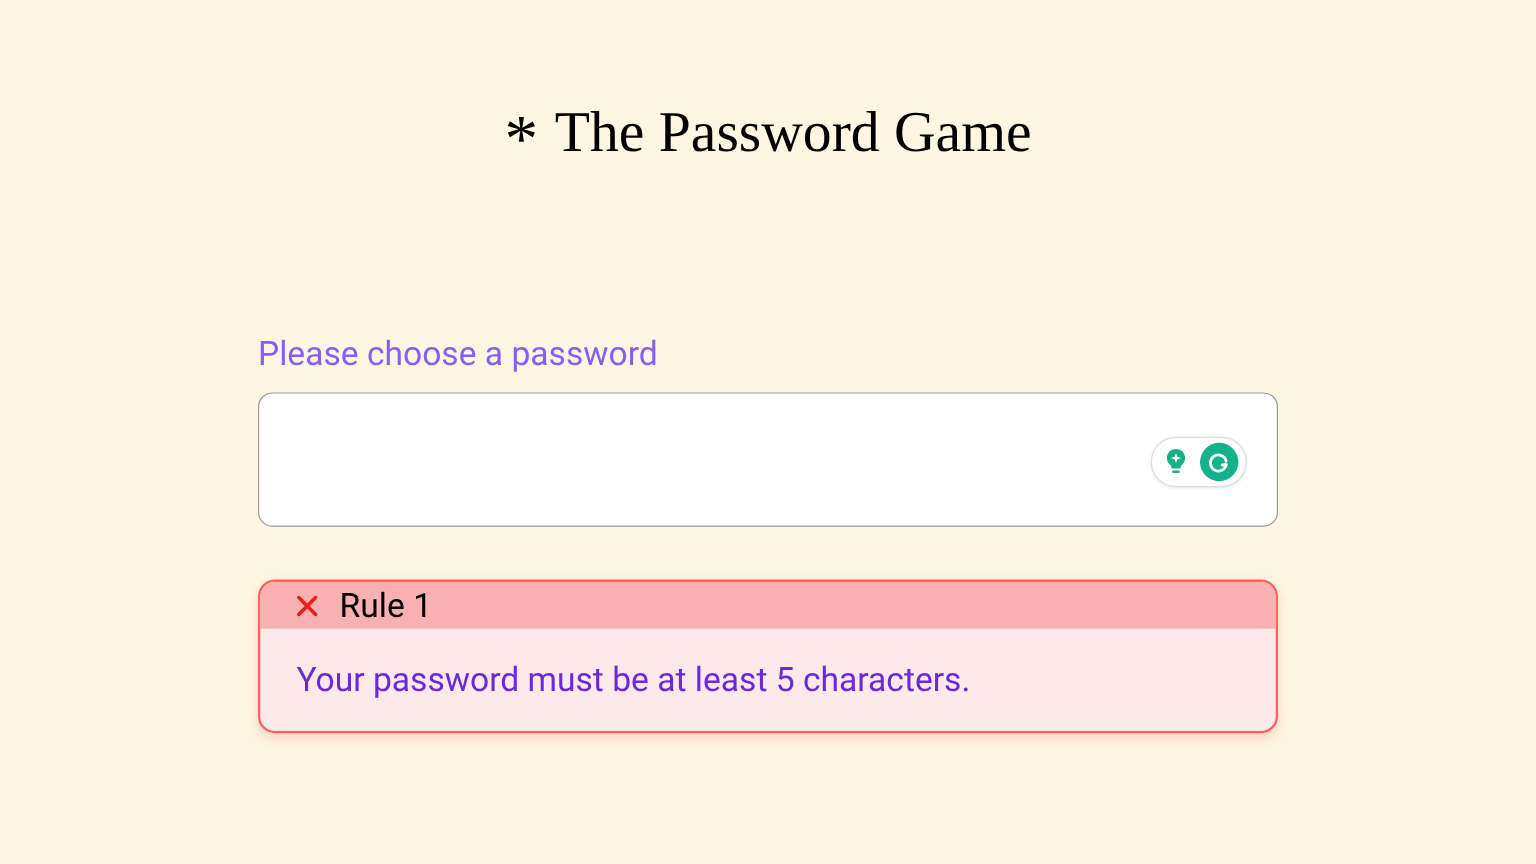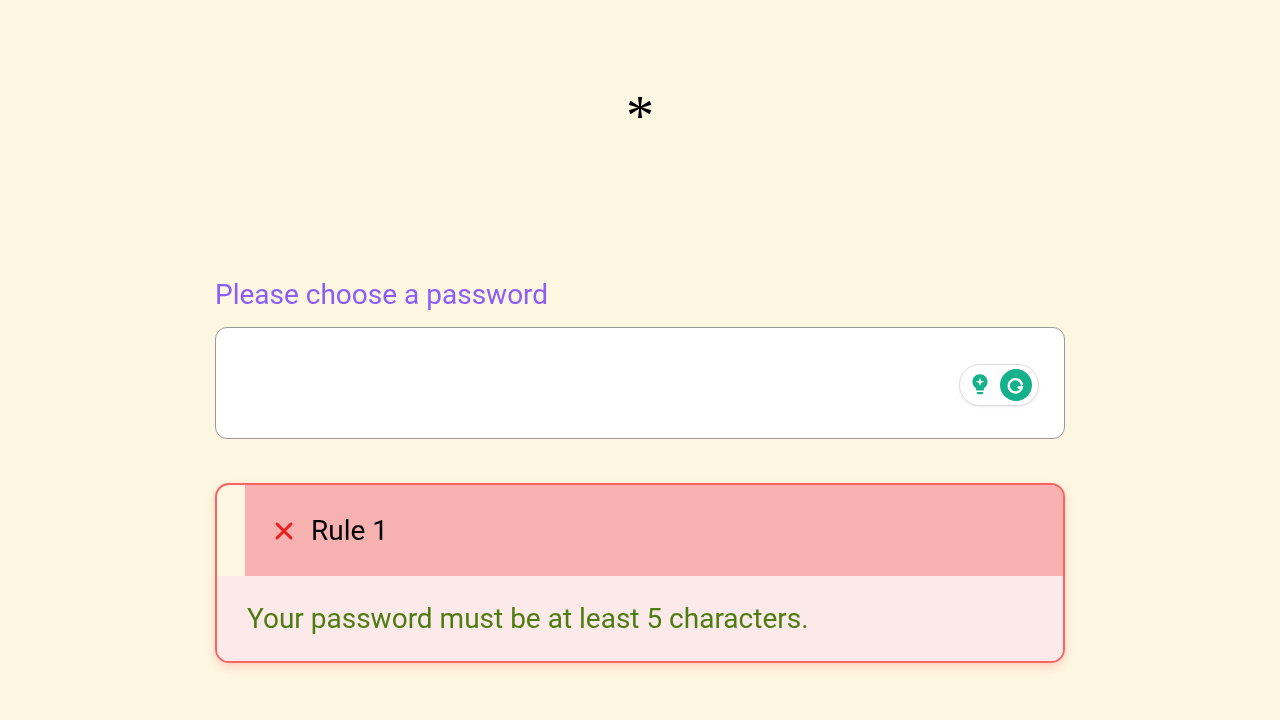--- a/index.html
+++ b/index.html
@@ -94,50 +94,50 @@
     .rule-card {
       margin-top: 40px;
       width: 100%;
       border: 2px solid #fb6262;
       border-radius: 14px;
       overflow: hidden;
       box-shadow: 0 4px 10px rgba(251, 98, 98, 0.25);
     }
     .rule-header {
       background: #f8b1b1;
-      padding: 29px 26px;
+      padding: 3px 26px;
       display: flex;
       align-items: center;
       gap: 14px;
-      margin-left: 28px;
     }
     .rule-x {
       width: 26px;
       height: 26px;
       display: flex;
       align-items: center;
       justify-content: center;
     }
     .rule-title {
       font-size: 28px;
       color: #000;
     }
     .rule-body {
       background: #fce9e9;
       padding: 26px 30px;
       font-size: 28px;
-      color: #4d7c0f;
+      color: #6d28d9;
     }
   </style>
 </head>
 <body>
 
 <div class="container">
   <h1 class="title">
     <span class="asterisk">*</span>
+    <span>The Password Game</span>
   </h1>
 
   <div class="main-area">
     <div class="prompt">Please choose a password</div>
 
     <div class="input-wrapper">
       <textarea class="password-input" style=""></textarea>
 
       <div class="grammarly-widget">
         <span class="grammarly-bulb">

